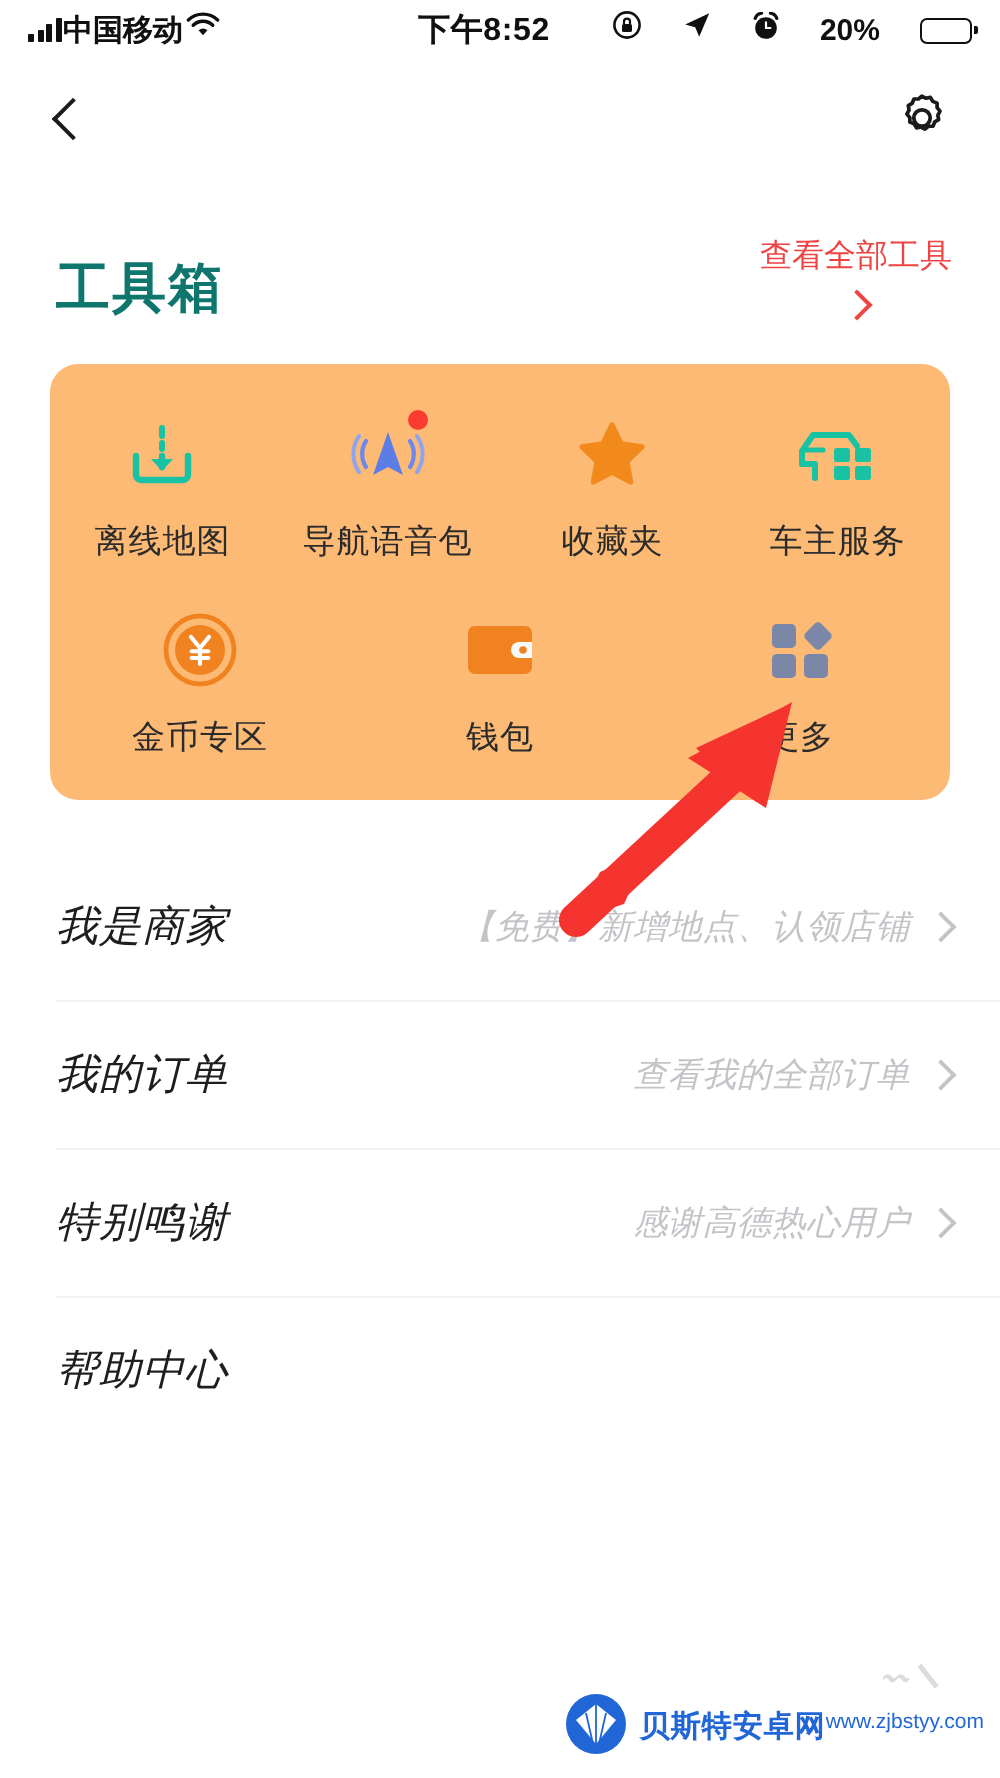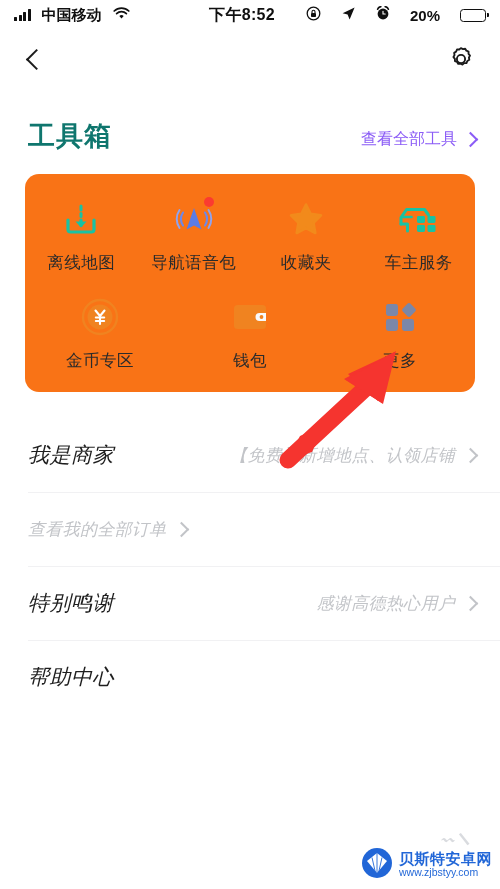--- a/index.html
+++ b/index.html
@@ -20,21 +20,21 @@
   .statusbar {
     height: 30px;
     display: flex;
     align-items: center;
     padding: 0 14px;
     font-size: 16px;
     font-weight: bold;
     color: #101010;
     position: relative;
   }
-  .sb-left { display: flex; align-items: center; gap: 11px; text-align: right; }
+  .sb-left { display: flex; align-items: center; gap: 1px; text-align: right; }
   .sb-center {
     position: absolute;
     left: 0; right: 16px;
     text-align: center;
     font-size: 16px;
     font-weight: bold;
     letter-spacing: .3px;
   }
   .sb-right {
     margin-left: auto;
@@ -108,37 +108,38 @@
   .section-title {
     font-size: 27px;
     font-weight: bold;
     color: #0f766e;
     letter-spacing: 1px;
   }
   .section-more {
     display: flex;
     align-items: center;
     gap: 8px;
-    color: #8b5cf6;
+    color: #ef4444;
     font-size: 16px;
     padding-bottom: 4px;
+    flex-direction: column;
   }
 
   .chev-right {
     width: 9px; height: 9px;
     border-top: 2px solid currentColor;
     border-right: 2px solid currentColor;
     transform: rotate(45deg);
     display: inline-block;
   }
 
   
   .tools-card {
     margin: 20px 25px 0 25px;
-    background: #f97316;
+    background: #fdba74;
     border-radius: 14px;
     padding: 22px 0 20px 0;
   }
   .tool-row {
     display: flex;
   }
   .tool-row + .tool-row { margin-top: 20px; }
   .tool {
     flex: 1;
     display: flex;
@@ -209,21 +210,21 @@
 
   
   .watermark {
     position: absolute;
     right: 8px; bottom: 6px;
     display: flex;
     align-items: center;
     gap: 6px;
     opacity: .97;
   }
-  .wm-text { display: flex; flex-direction: column; line-height: 1.1; }
+  .wm-text { display: flex; flex-direction: row; line-height: 1.1; }
   .wm-name { font-size: 15px; font-weight: bold; color: #1a62d6; letter-spacing: .5px; }
   .wm-url { font-size: 10.5px; color: #1a62d6; }
   .wm-squiggle {
     position: absolute;
     right: 22px; top: -18px;
     color: #d8dade;
     font-size: 13px;
   }
 </style>
 </head>
@@ -396,20 +397,21 @@
   <div class="list-row">
     <span class="list-label">我是商家</span>
     <span class="list-right">
       <span class="list-sub">【免费】新增地点、认领店铺</span>
       <span class="chev-right"></span>
     </span>
   </div>
 
 
   <div class="list-row">
+    <span class="list-label">我的订单</span>
     <span class="list-right">
       <span class="list-sub">查看我的全部订单</span>
       <span class="chev-right"></span>
     </span>
   </div>
 
   <div class="list-row">
     <span class="list-label">特别鸣谢</span>
     <span class="list-right">
       <span class="list-sub">感谢高德热心用户</span>

